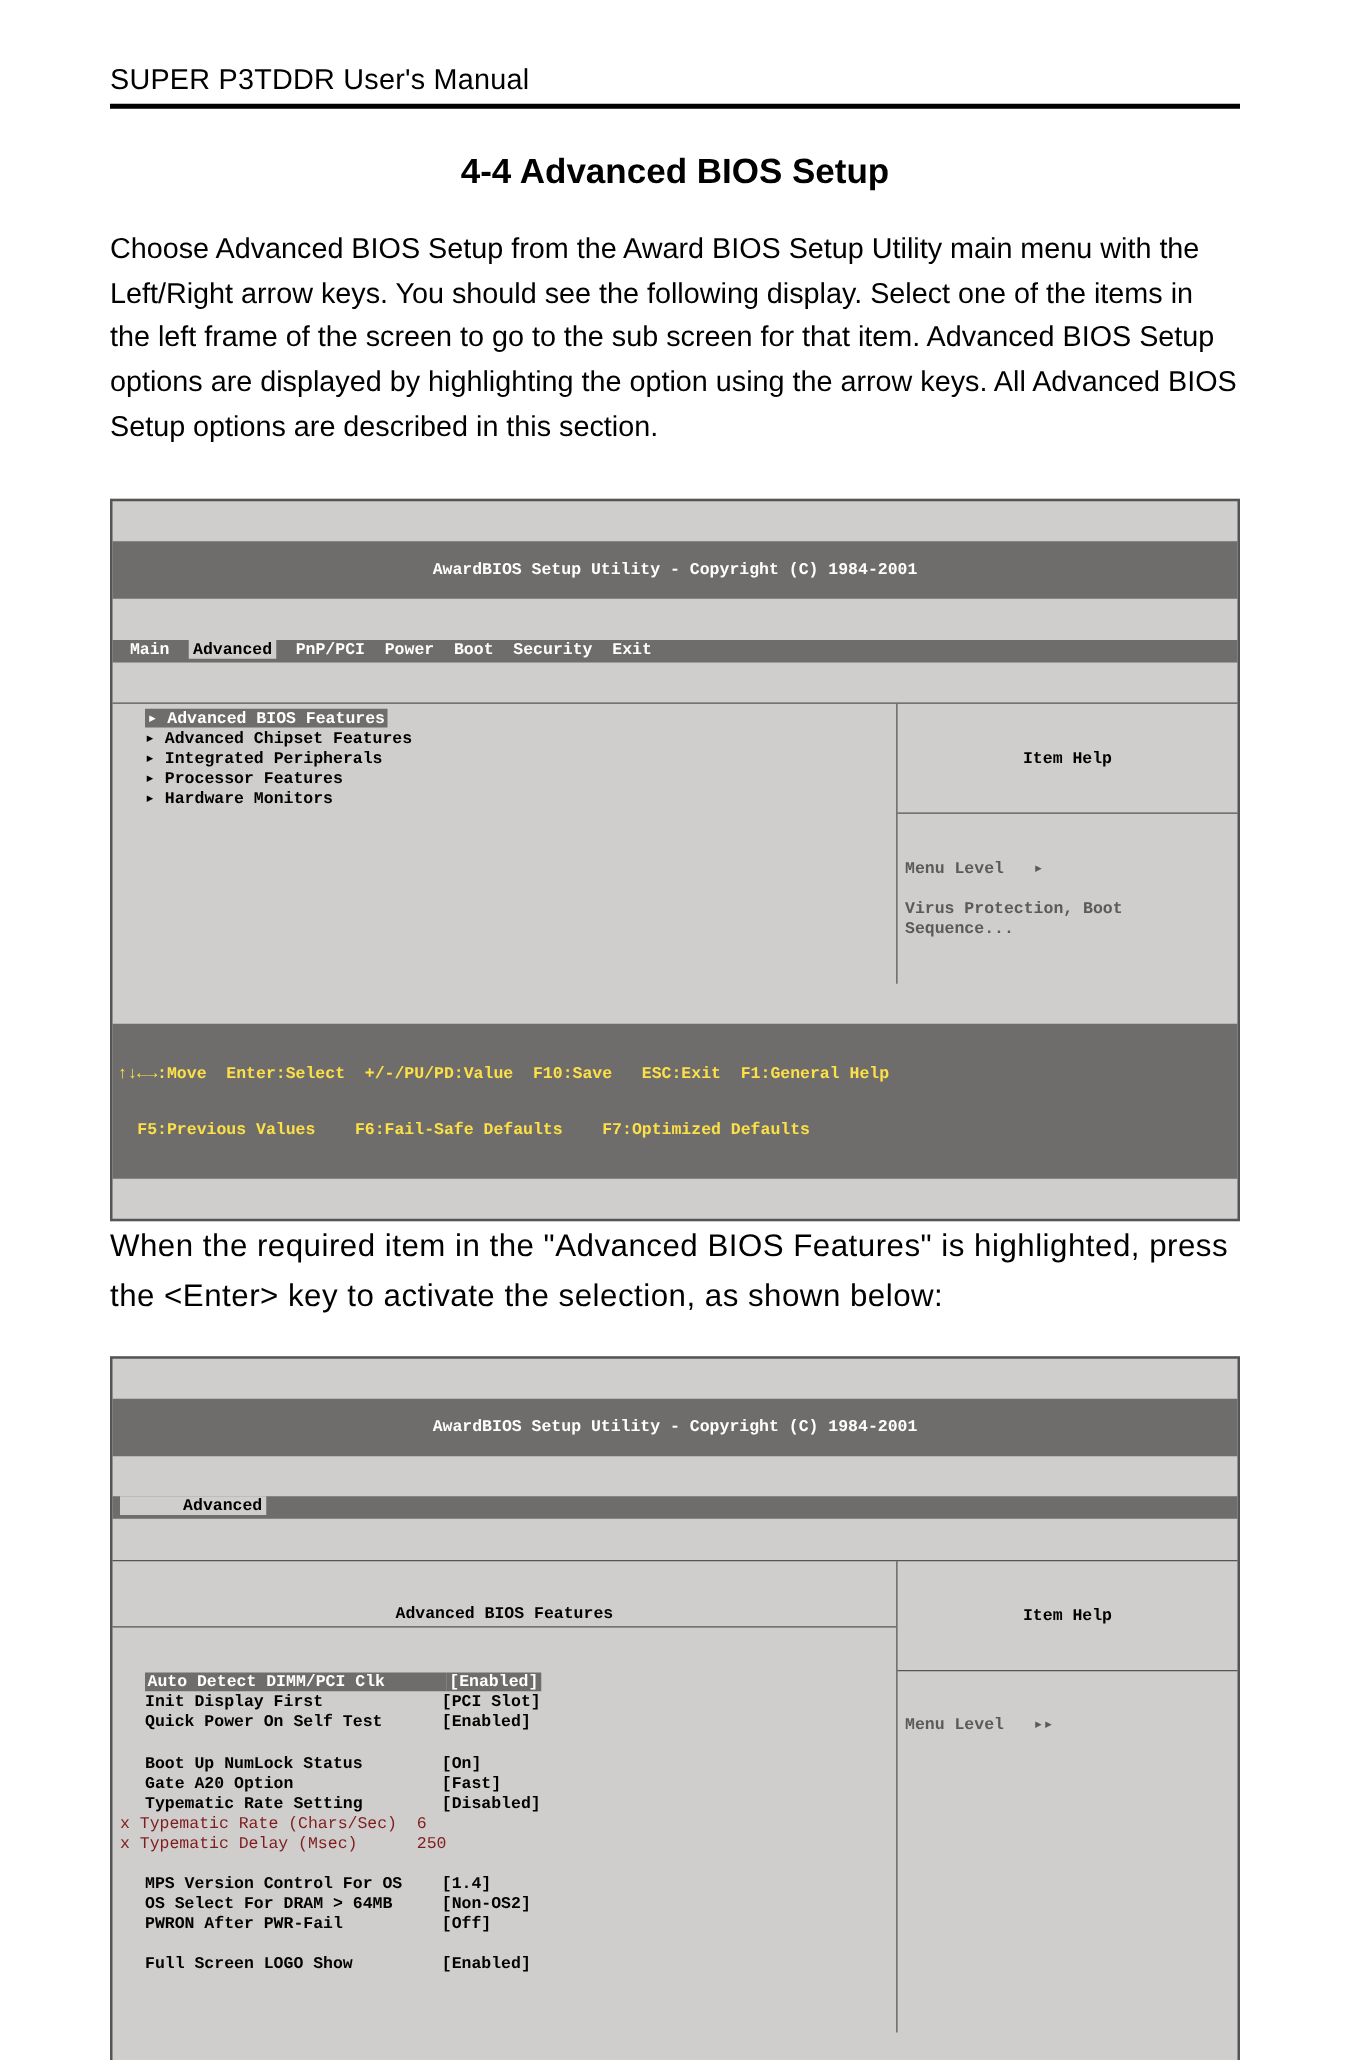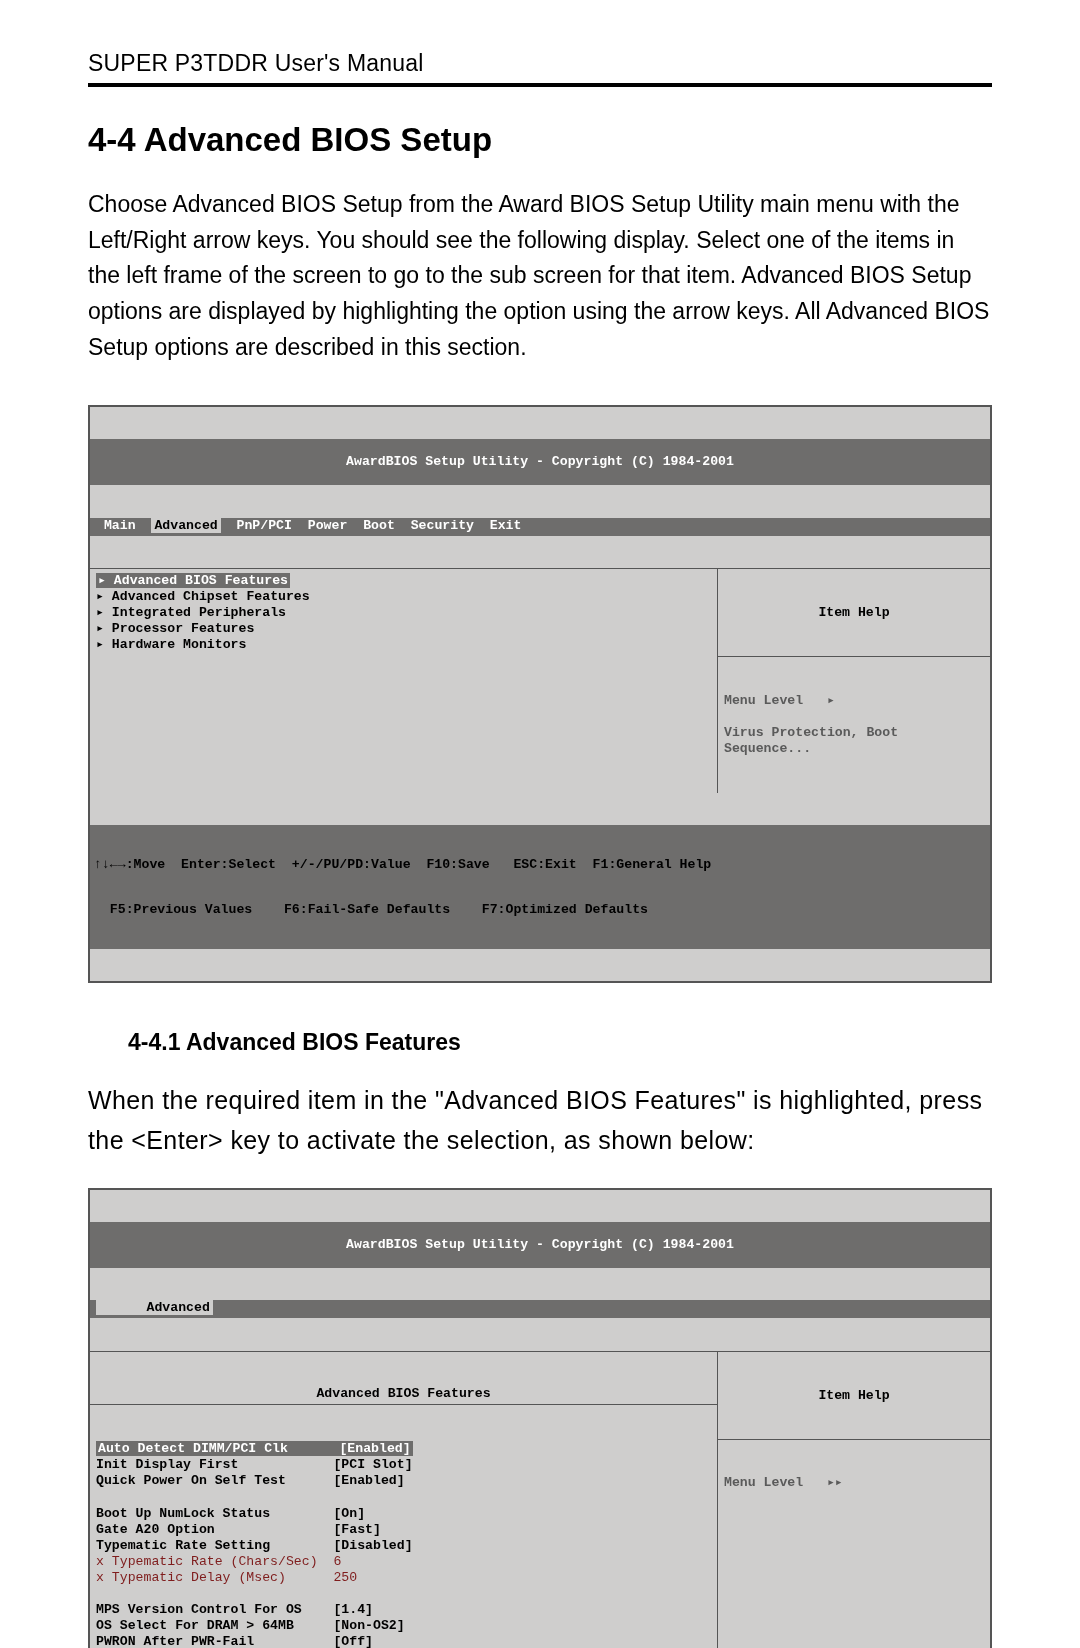--- a/index.html
+++ b/index.html
@@ -14,23 +14,24 @@
     padding: 50px 88px 30px 88px;
   }
   .header-line {
     font-size: 23px;
     padding-bottom: 6px;
     border-bottom: 4px solid #000;
     margin-bottom: 34px;
     letter-spacing: 0.2px;
   }
   h2.section-title {
-    font-size: 33px;
+    font-size: 28px;
     font-weight: bold;
     margin: 0 0 28px 0;
+    text-align: center;
   }
   p.body-text {
     font-size: 23px;
     line-height: 1.55;
     margin: 0 0 40px 0;
   }
   h3.subsection-title {
     font-size: 23px;
     font-weight: bold;
     margin: 46px 0 24px 40px;
@@ -92,24 +93,24 @@
     text-align: center;
     display:block;
     color:#000;
   }
   .bios .hl {
     background: #6e6d6c;
     color: #fff;
     padding: 0 2px;
   }
   .bios .dim { color: #7f1d1d; font-weight: normal;}
-  .bios .row { font-weight: bold; color:#000;}
+  .bios .row { font-weight: bold; color:#000;margin-left:20px;}
   .bios .footer {
     background: #6e6d6c;
-    color: #000000;
+    color: #fde047;
     font-weight: bold;
     padding: 1px 4px;
     line-height: 1.15;
   }
   .bios .section-title-row {
     text-align:center;
     display:block;
     font-weight:bold;
     color:#000;
     border-bottom:1.5px solid #555;
@@ -136,21 +137,20 @@
         <div style="border-top:1.5px solid #555;margin:3px -6px;"></div>
         <div id="bios1-help-body"><div>Menu Level   ▸</div><div>&nbsp;</div><div>Virus Protection, Boot</div><div>Sequence...</div></div>
       </div>
     </div>
     <div class="footer">
       <div>↑↓←→:Move  Enter:Select  +/-/PU/PD:Value  F10:Save   ESC:Exit  F1:General Help</div>
       <div>  F5:Previous Values    F6:Fail-Safe Defaults    F7:Optimized Defaults</div>
     </div>
   </div>
 
-  <h3 class="subsection-title">4-4.1     Advanced BIOS Features</h3>
 
   <p class="body-text2">When the required item in the "Advanced BIOS Features" is highlighted, press the &lt;Enter&gt; key to activate the selection, as shown below:</p>
 
   <div class="bios" id="bios2">
     <div class="titlebar">AwardBIOS Setup Utility - Copyright (C) 1984-2001</div>
     <div class="tabbar"><span class="active">      Advanced</span></div>
     <div class="pane">
       <div class="left small" style="flex:1;padding:0;">
         <span class="section-title-row">Advanced BIOS Features</span>
         <div id="bios2-rows" style="padding:4px 6px 14px 6px;"><div class="row"><span class="hl">Auto Detect DIMM/PCI Clk      </span><span class="hl">[Enabled]</span></div><div class="row">Init Display First            [PCI Slot]</div><div class="row">Quick Power On Self Test      [Enabled]</div><div>&nbsp;</div><div class="row">Boot Up NumLock Status        [On]</div><div class="row">Gate A20 Option               [Fast]</div><div class="row">Typematic Rate Setting        [Disabled]</div><div class="dim">x Typematic Rate (Chars/Sec)  6</div><div class="dim">x Typematic Delay (Msec)      250</div><div>&nbsp;</div><div class="row">MPS Version Control For OS    [1.4]</div><div class="row">OS Select For DRAM &gt; 64MB     [Non-OS2]</div><div class="row">PWRON After PWR-Fail          [Off]</div><div>&nbsp;</div><div class="row">Full Screen LOGO Show         [Enabled]</div></div>

